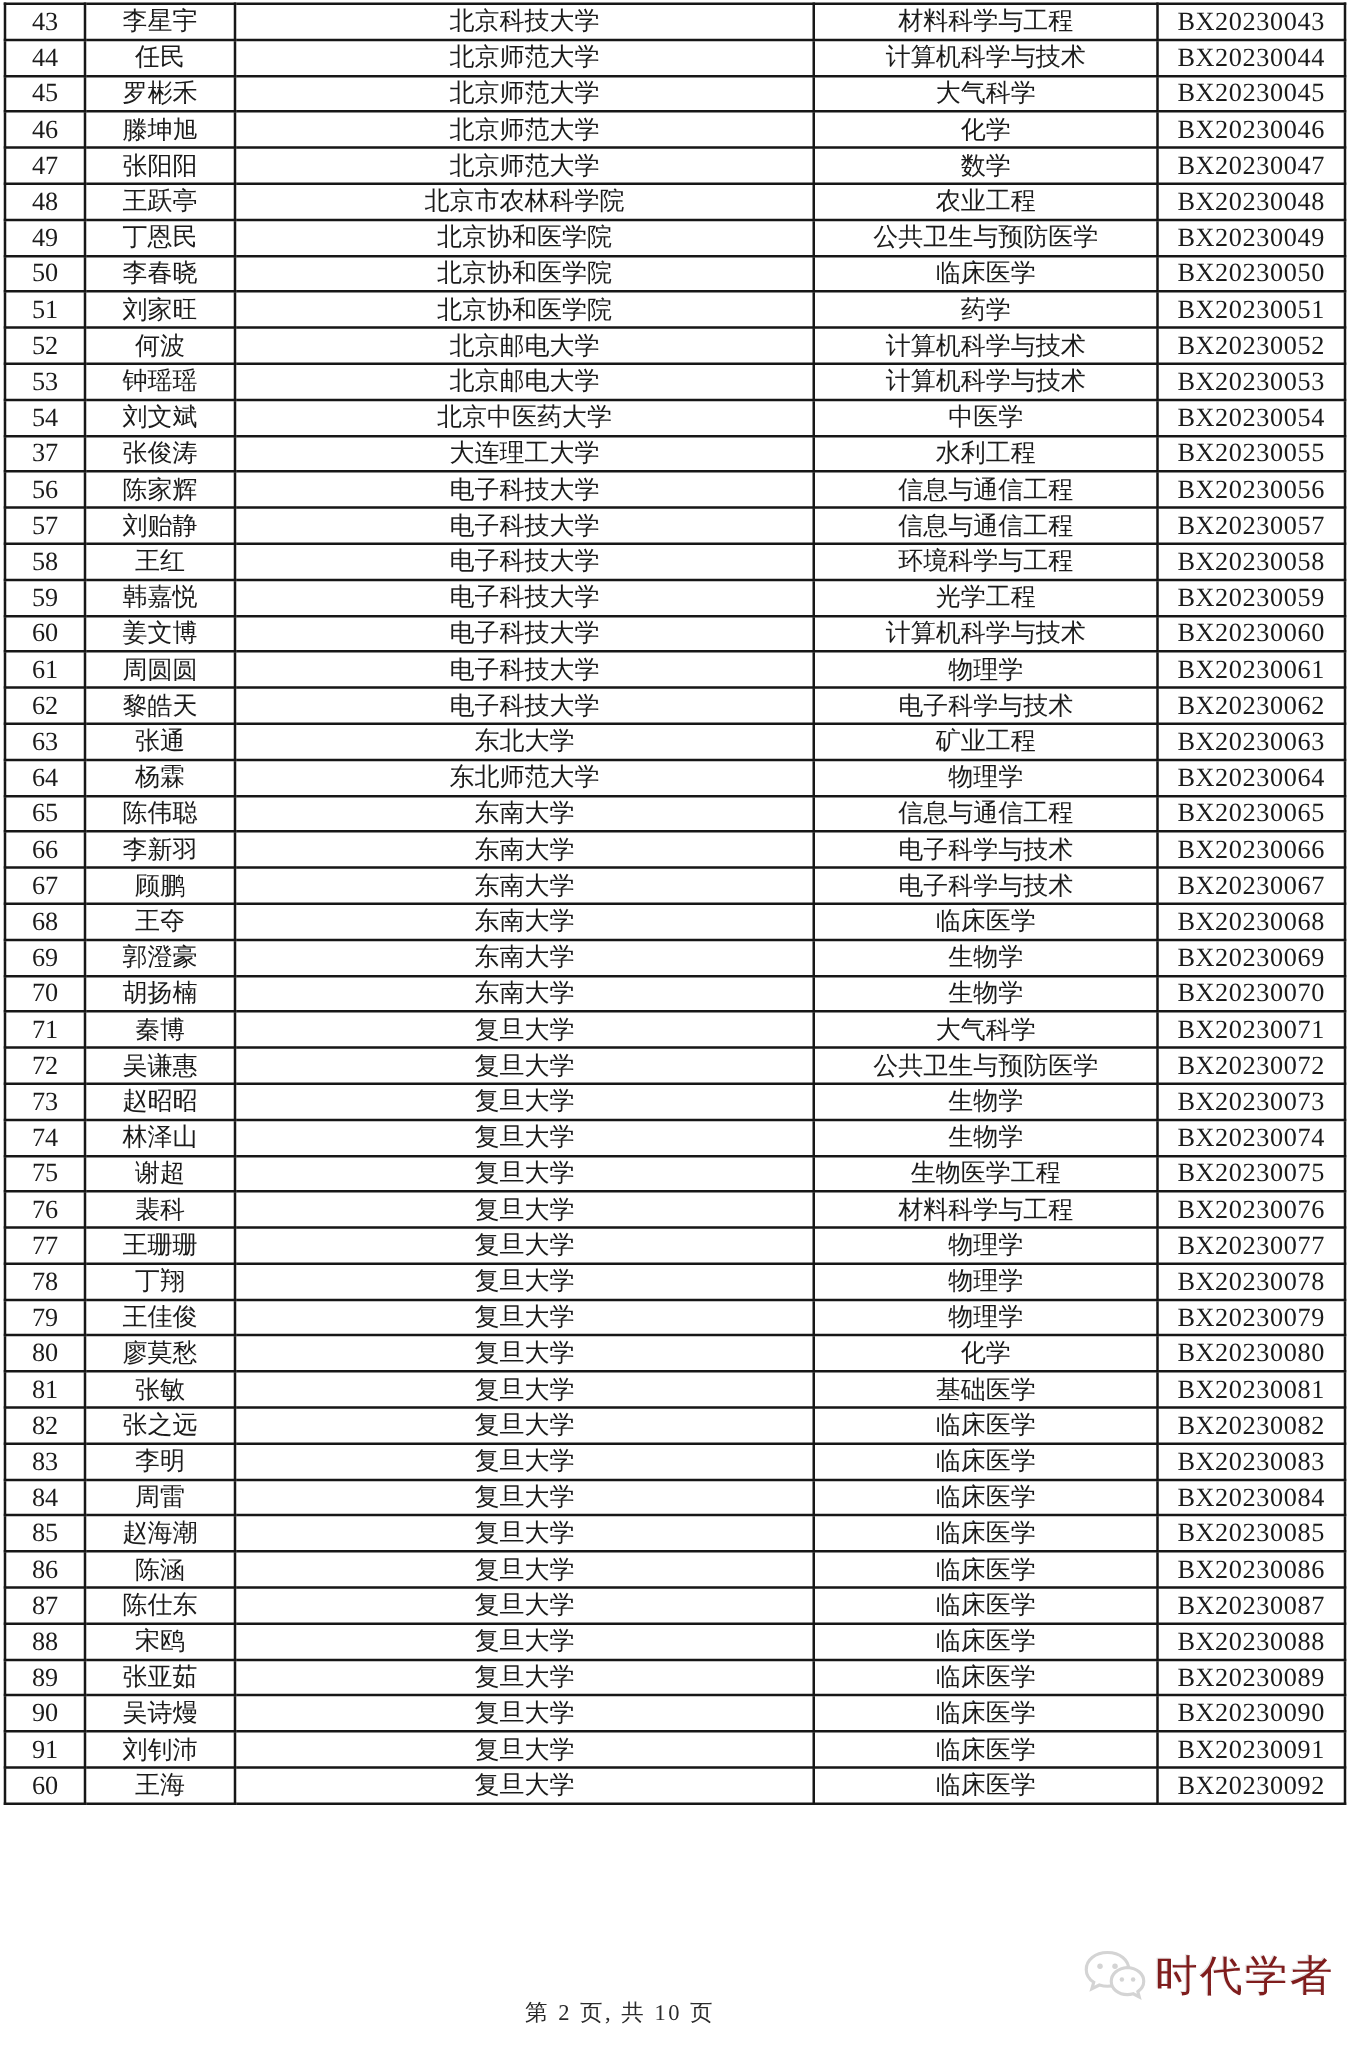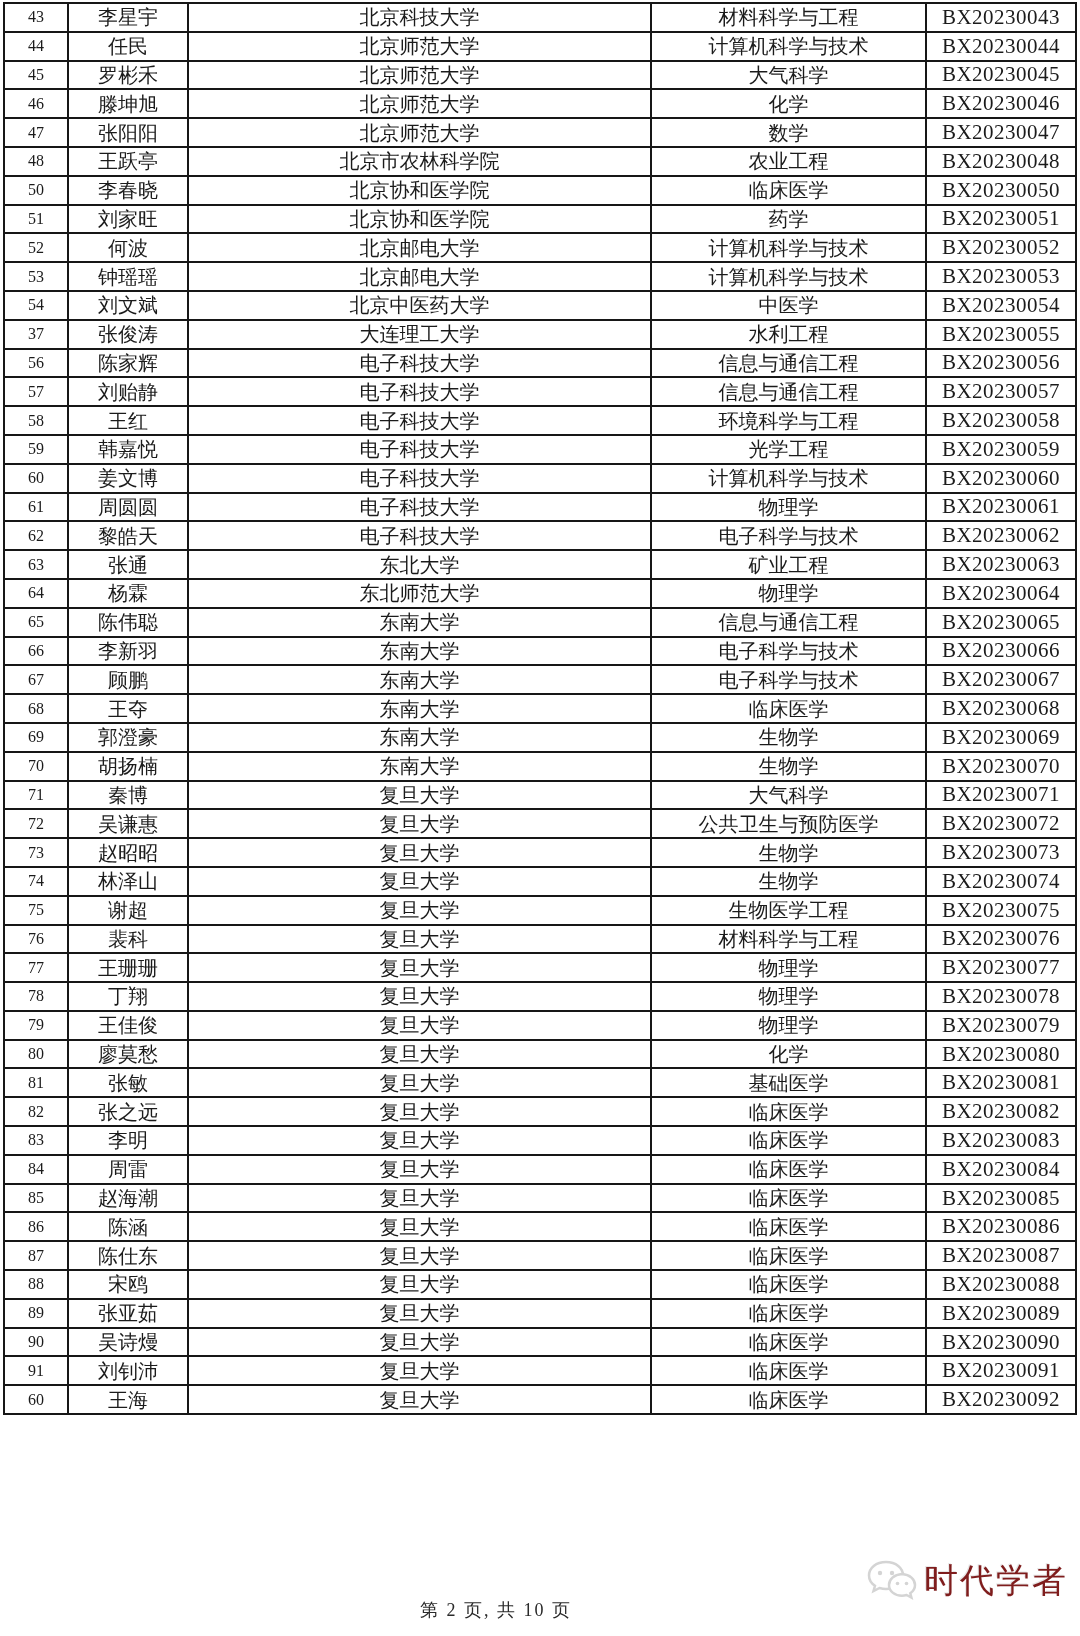--- a/index.html
+++ b/index.html
@@ -35,21 +35,21 @@
     font-size: 20px;
     line-height: 1;
     white-space: nowrap;
     overflow: hidden;
   }
   table.roster td.id-cell {
     font-size: 21px;
     letter-spacing: 0.5px;
   }
   table.roster td.num-cell {
-    font-size: 16px;
+    font-size: 21px;
   }
   .footer-page {
     position: absolute;
     left: 0;
     top: 1598px;
     width: 992px;
     text-align: center;
     font-size: 18px;
     color: #2a2a2a;
     letter-spacing: 2px;
@@ -120,20 +120,27 @@
           <td class="university-cell">北京师范大学</td>
           <td class="discipline-cell">数学</td>
           <td class="id-cell">BX20230047</td>
         </tr>
         <tr>
           <td class="num-cell">48</td>
           <td class="name-cell">王跃亭</td>
           <td class="university-cell">北京市农林科学院</td>
           <td class="discipline-cell">农业工程</td>
           <td class="id-cell">BX20230048</td>
+        </tr>
+        <tr>
+          <td class="num-cell">49</td>
+          <td class="name-cell">丁恩民</td>
+          <td class="university-cell">北京协和医学院</td>
+          <td class="discipline-cell">公共卫生与预防医学</td>
+          <td class="id-cell">BX20230049</td>
         </tr>
         <tr>
           <td class="num-cell">50</td>
           <td class="name-cell">李春晓</td>
           <td class="university-cell">北京协和医学院</td>
           <td class="discipline-cell">临床医学</td>
           <td class="id-cell">BX20230050</td>
         </tr>
         <tr>
           <td class="num-cell">51</td>

